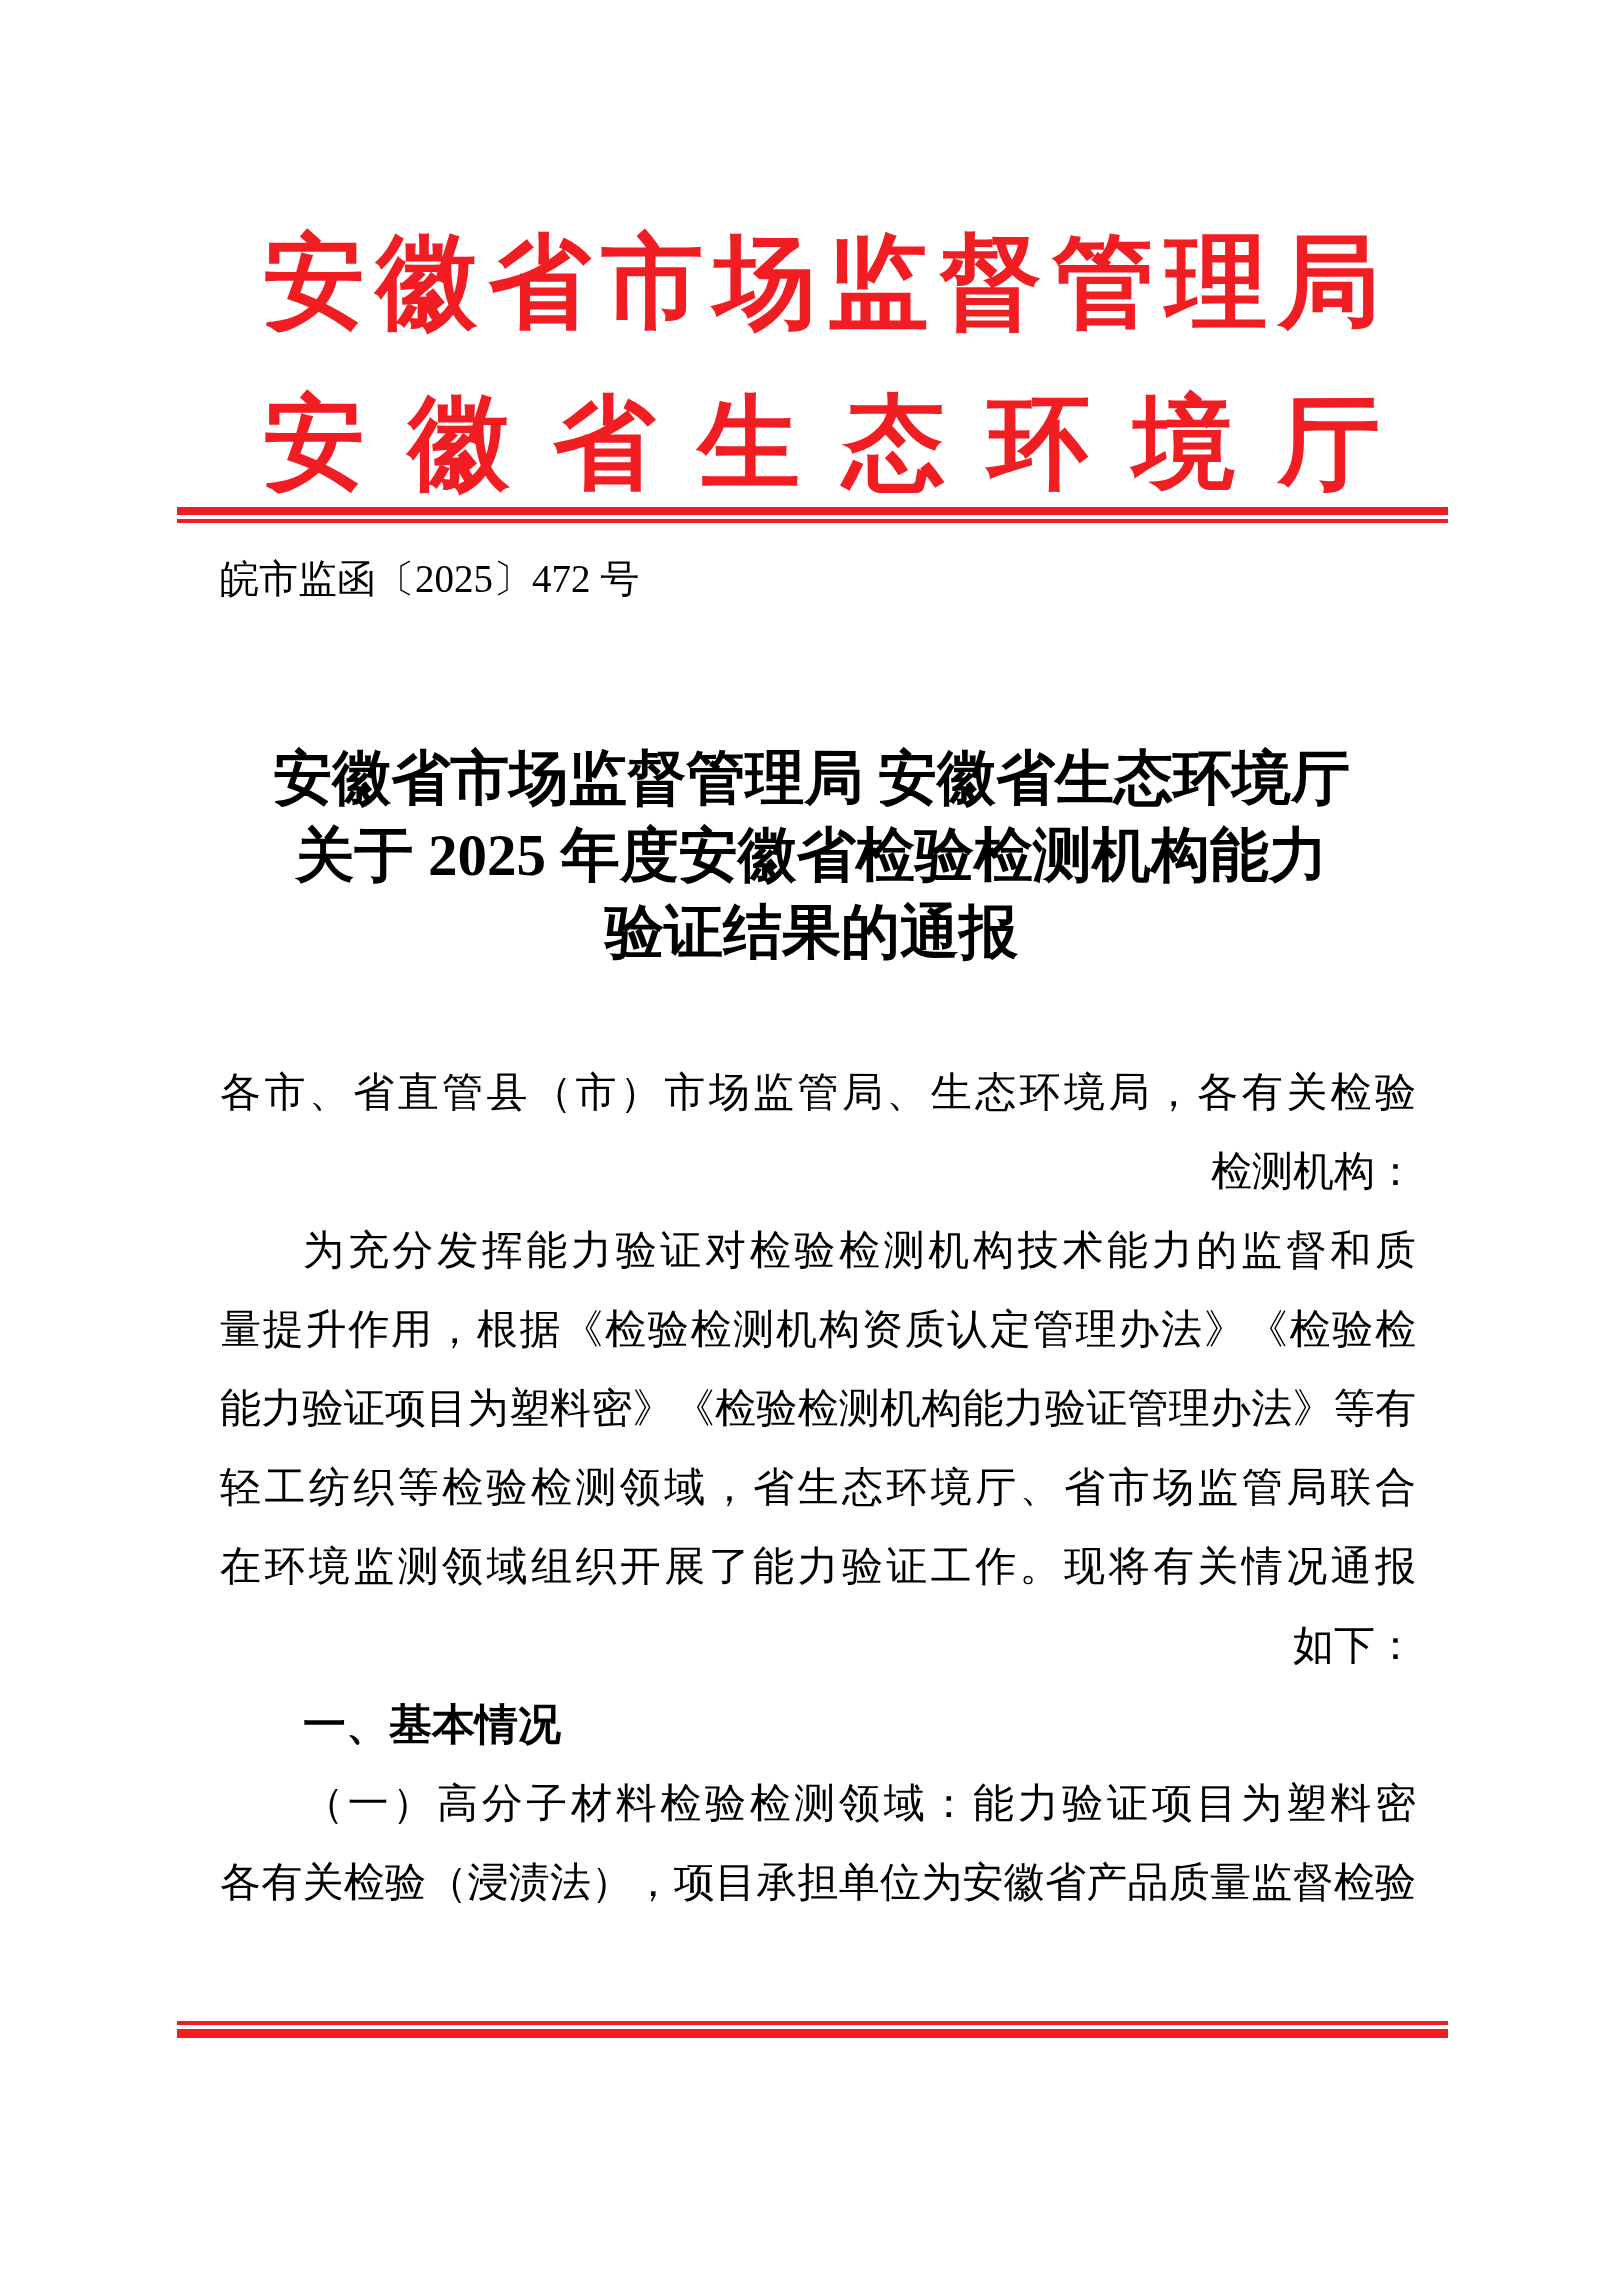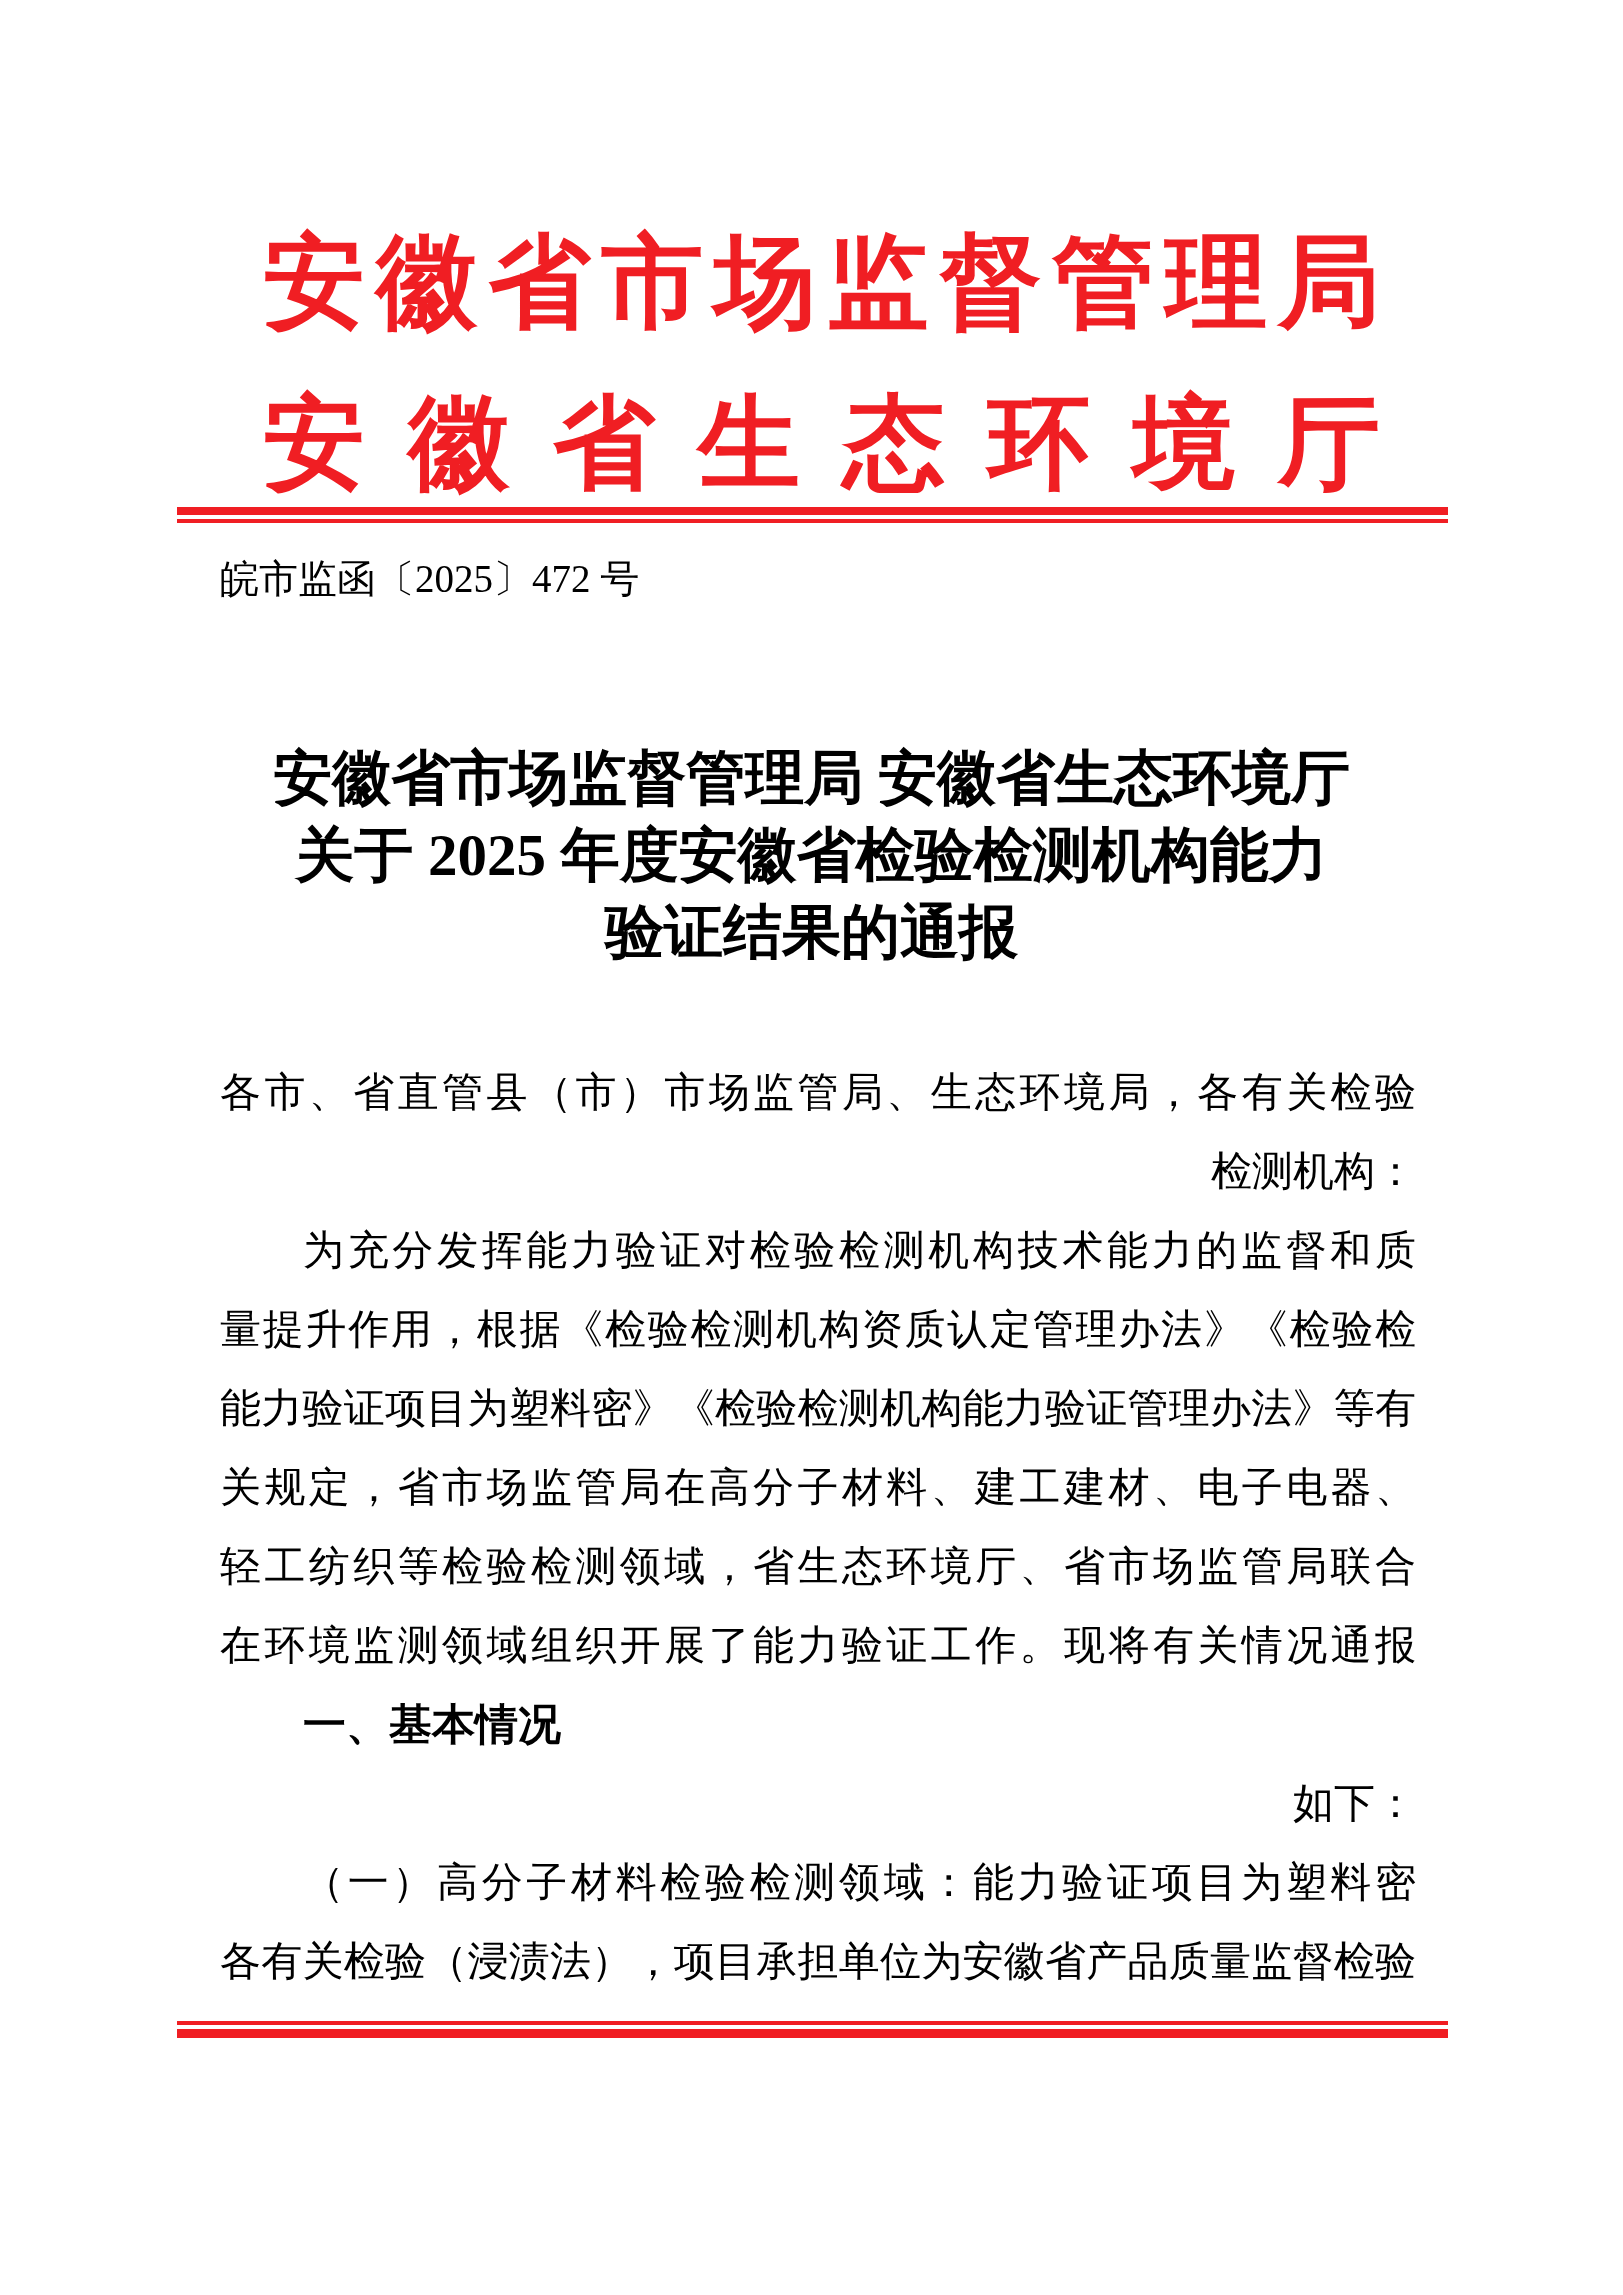--- a/index.html
+++ b/index.html
@@ -144,25 +144,24 @@
     <div class="title-line">关于 2025 年度安徽省检验检测机构能力</div>
     <div class="title-line">验证结果的通报</div>
   </div>
 
   <div class="body-text">
     <div class="bline just">各市、省直管县（市）市场监管局、生态环境局，各有关检验</div>
     <div class="bline plain">检测机构：</div>
     <div class="bline just indent">为充分发挥能力验证对检验检测机构技术能力的监督和质</div>
     <div class="bline just">量提升作用，根据《检验检测机构资质认定管理办法》《检验检</div>
     <div class="bline just">能力验证项目为塑料密》《检验检测机构能力验证管理办法》等有</div>
-    <div class="bline just">关规定，省市场监管局在高分子材料、建工建材、电子电器、</div>
     <div class="bline just">轻工纺织等检验检测领域，省生态环境厅、省市场监管局联合</div>
     <div class="bline just">在环境监测领域组织开展了能力验证工作。现将有关情况通报</div>
+    <div class="bline plain">如下：</div>
     <div class="bline head indent">一、基本情况</div>
-    <div class="bline plain">如下：</div>
     <div class="bline just indent">（一）高分子材料检验检测领域：能力验证项目为塑料密</div>
     <div class="bline just">各有关检验（浸渍法），项目承担单位为安徽省产品质量监督检验</div>
   </div>
 
   <div class="rule-bar footer-rule-thin"></div>
   <div class="rule-bar footer-rule-thick"></div>
 
 </div>
 
 

